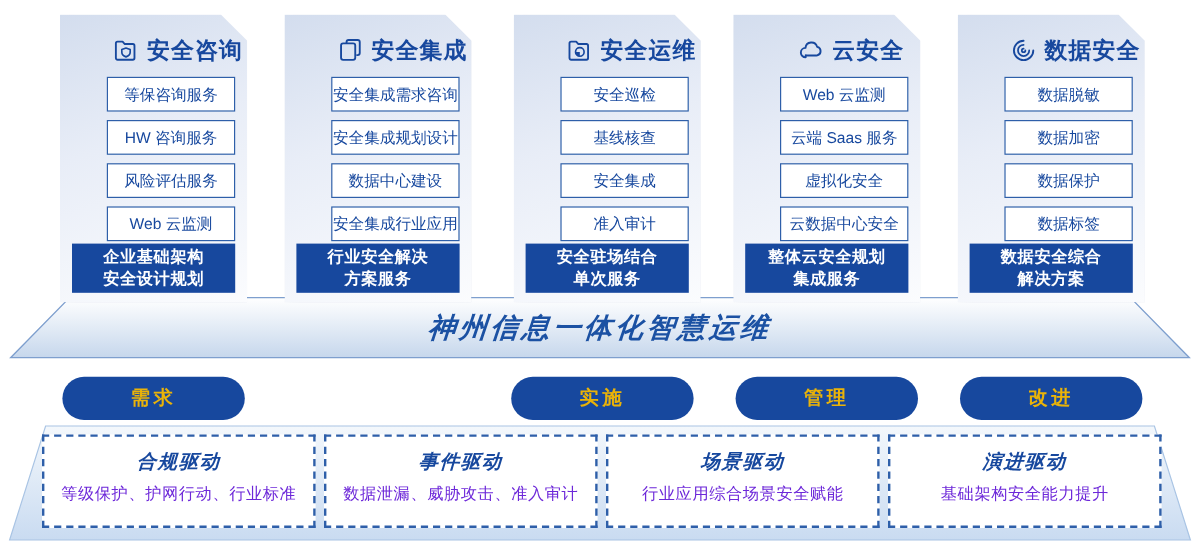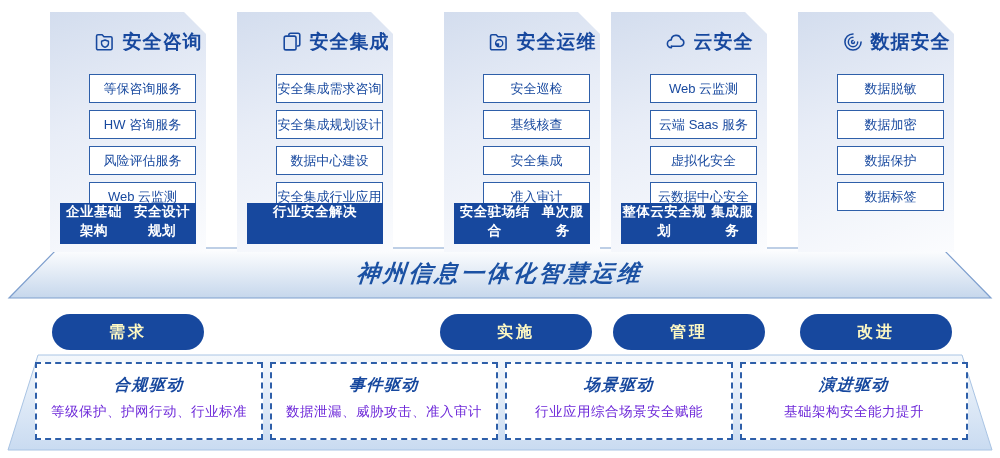--- a/index.html
+++ b/index.html
@@ -8,36 +8,36 @@
 
   
   .card{position:absolute;top:12px;width:156px;height:240px;
         clip-path:polygon(0 0,134px 0,156px 22px,156px 100%,0 100%);
         background:linear-gradient(160deg,#d3ddee 0%,#e8edf7 42%,#fbfcfe 100%);
         filter:drop-shadow(3px 4px 5px rgba(110,130,170,.40));}
   .card-header{display:flex;align-items:center;justify-content:center;gap:7px;
                margin-top:16px;height:28px;color:#17489e;margin-left:40px;}
   .icon{width:22px;height:22px;color:#17489e;flex:0 0 auto;}
   .card-title{font-size:19px;font-weight:bold;letter-spacing:1px;color:#17489e;}
-  .card-items{margin-top:18px;padding-left:29px;}
+  .card-items{margin-top:8px;padding-left:29px;}
   .card-item{margin:7px 10px 0;height:27px;line-height:27px;background:#ffffff;
              border:1px solid #2e5fa9;text-align:center;font-size:13px;color:#17489e;}
   .card-footer{position:absolute;left:10px;right:10px;bottom:8px;height:41px;background:#17489e;
-               color:#fff;font-size:13.5px;font-weight:bold;display:flex;flex-direction:row;
+               color:#fff;font-size:13.5px;font-weight:bold;display:flex;flex-direction:column;
                justify-content:center;text-align:center;line-height:1.4;letter-spacing:.5px;}
 
   
   .banner-svg{position:absolute;top:247px;left:0;}
   .banner-title{position:absolute;top:258px;left:0;width:1000px;text-align:center;
                 font-size:23px;font-weight:bold;font-style:italic;transform:skewX(-5deg);
                 color:#1b51a3;letter-spacing:3px;}
 
   
   .pill{position:absolute;top:314px;width:152px;height:36px;border-radius:18px;background:#17489e;
-        color:#fef9c3;font-weight:bold;font-size:16px;display:flex;align-items:center;
+        color:#eab308;font-weight:bold;font-size:16px;display:flex;align-items:center;
         justify-content:center;letter-spacing:3px;}
 
   
   .platform-svg{position:absolute;top:352px;left:0;}
 
   
   .driver{position:absolute;top:362px;width:228px;height:78px;background:#ffffff;
           border:2px dashed #2e5fa9;box-sizing:border-box;text-align:center;}
   .driver-title{margin-top:11px;font-size:16px;font-weight:bold;font-style:italic;
                 transform:skewX(-3deg);color:#17489e;letter-spacing:1.5px;}
@@ -98,24 +98,25 @@
       <span class="card-title">安全集成</span>
     </div>
     <div class="card-items">
       <div class="card-item">安全集成需求咨询</div>
       <div class="card-item">安全集成规划设计</div>
       <div class="card-item">数据中心建设</div>
       <div class="card-item">安全集成行业应用</div>
     </div>
     <div class="card-footer">
       <div>行业安全解决</div>
+      <div>方案服务</div>
     </div>
   </div>
 
-  <div class="card" style="left:444px">
+  <div class="card" style="left:428px">
     <div class="card-header">
       <svg class="icon" viewBox="0 0 24 24">
         <path d="M2.8 19V5.5c0-.8.7-1.5 1.5-1.5h4.6l2 2.2h7.3c.8 0 1.5.7 1.5 1.5V19c0 .8-.7 1.5-1.5 1.5H4.3c-.8 0-1.5-.7-1.5-1.5Z" fill="none" stroke="currentColor" stroke-width="1.7" stroke-linejoin="round"></path>
         <circle cx="12.2" cy="13.4" r="3.9" fill="none" stroke="currentColor" stroke-width="1.5"></circle>
         <path d="M12.2 13.4H8.3a3.9 3.9 0 0 0 3.9 3.9Z" fill="currentColor"></path>
       </svg>
       <span class="card-title">安全运维</span>
     </div>
     <div class="card-items">
       <div class="card-item">安全巡检</div>
@@ -156,24 +157,28 @@
         <path d="M12 10.4a1.6 1.6 0 1 0 1.6 1.6" fill="none" stroke="currentColor" stroke-width="1.6" stroke-linecap="round"></path>
       </svg>
       <span class="card-title">数据安全</span>
     </div>
     <div class="card-items">
       <div class="card-item">数据脱敏</div>
       <div class="card-item">数据加密</div>
       <div class="card-item">数据保护</div>
       <div class="card-item">数据标签</div>
     </div>
+    <div class="card-footer">
+      <div>数据安全综合</div>
+      <div>解决方案</div>
+    </div>
   </div>
 
   <div class="pill" style="left:52px">需求</div>
-  <div class="pill" style="left:440px">实施</div>
+  <div class="pill" style="left:426px">实施</div>
   <div class="pill" style="left:613px">管理</div>
   <div class="pill" style="left:800px">改进</div>
 
   <div class="driver" style="left:35px">
     <div class="driver-title">合规驱动</div>
     <div class="driver-desc">等级保护、护网行动、行业标准</div>
   </div>
   <div class="driver" style="left:270px">
     <div class="driver-title">事件驱动</div>
     <div class="driver-desc">数据泄漏、威胁攻击、准入审计</div>

